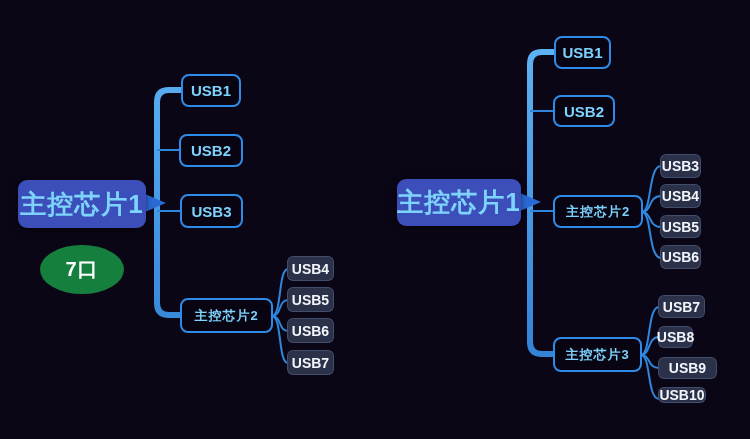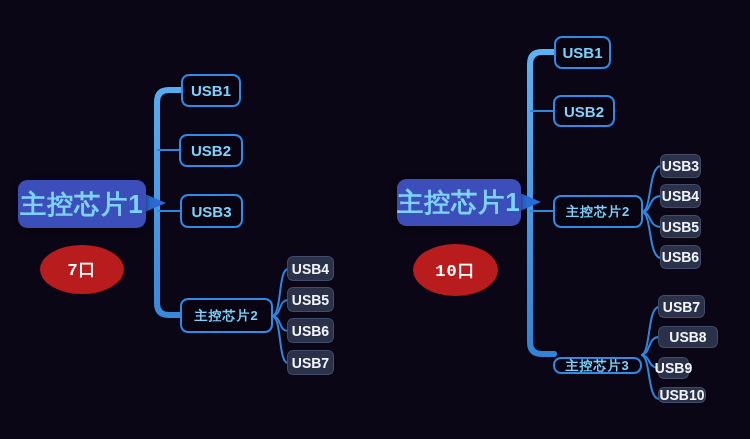--- a/index.html
+++ b/index.html
@@ -21,23 +21,22 @@
     background:#080412;border:2px solid #2e8ce8;border-radius:8px;
     font-weight:600;font-size:15px;
   }
   .bordered.cjk{font-size:13px;letter-spacing:1px;}
   .leaf{
     background:#2a3148;border:1px solid rgba(96,112,150,.45);border-radius:6px;
     font-weight:600;font-size:14px;color:#f2f5fb;
   }
   .badge{
     position:absolute;z-index:2;display:flex;align-items:center;justify-content:center;
-    background:#b91c1c;border-radius:50%;color:#ffffff;font-weight:bold;font-size:17px;
+    background:#15803d;border-radius:50%;color:#ffffff;font-weight:bold;font-size:20px;
     letter-spacing:1px;
-    font-family:Liberation Mono, monospace;
   }
 </style>
 </head>
 <body>
 
 <div id="canvas">
 
   <svg id="connectors" width="750" height="439" viewBox="0 0 750 439">
     <defs>
       <linearGradient id="trunkGrad" gradientUnits="userSpaceOnUse" x1="0" y1="40" x2="0" y2="380">
@@ -83,30 +82,29 @@
   <div class="node bordered" style="left:179px;top:134px;width:64px;height:33px;">USB2</div>
   <div class="node bordered" style="left:180px;top:194px;width:63px;height:34px;">USB3</div>
   <div class="node bordered cjk" style="left:180px;top:298px;width:93px;height:35px;">主控芯片2</div>
 
   <div class="node leaf" style="left:287px;top:256px;width:47px;height:25px;">USB4</div>
   <div class="node leaf" style="left:287px;top:287px;width:47px;height:25px;">USB5</div>
   <div class="node leaf" style="left:287px;top:318px;width:47px;height:25px;">USB6</div>
   <div class="node leaf" style="left:287px;top:350px;width:47px;height:25px;">USB7</div>
 
   <div class="node root" style="left:397px;top:179px;width:124px;height:47px;">主控芯片1</div>
-  <div class="badge" style="left:413px;top:244px;width:85px;height:52px;">10口</div>
 
   <div class="node bordered" style="left:554px;top:36px;width:57px;height:33px;">USB1</div>
   <div class="node bordered" style="left:553px;top:95px;width:62px;height:32px;">USB2</div>
   <div class="node bordered cjk" style="left:553px;top:195px;width:90px;height:33px;">主控芯片2</div>
-  <div class="node bordered cjk" style="left:553px;top:357px;width:89px;height:17px;">主控芯片3</div>
+  <div class="node bordered cjk" style="left:553px;top:337px;width:89px;height:35px;">主控芯片3</div>
 
   <div class="node leaf" style="left:660px;top:154px;width:41px;height:24px;">USB3</div>
   <div class="node leaf" style="left:660px;top:184px;width:41px;height:24px;">USB4</div>
   <div class="node leaf" style="left:660px;top:215px;width:41px;height:23px;">USB5</div>
   <div class="node leaf" style="left:660px;top:245px;width:41px;height:24px;">USB6</div>
 
   <div class="node leaf" style="left:658px;top:295px;width:47px;height:23px;">USB7</div>
-  <div class="node leaf" style="left:658px;top:326px;width:60px;height:22px;">USB8</div>
-  <div class="node leaf" style="left:658px;top:357px;width:31px;height:22px;text-align:right;">USB9</div>
+  <div class="node leaf" style="left:658px;top:326px;width:35px;height:22px;">USB8</div>
+  <div class="node leaf" style="left:658px;top:357px;width:59px;height:22px;text-align:right;">USB9</div>
   <div class="node leaf" style="left:658px;top:387px;width:48px;height:16px;">USB10</div>
 
 </div>
 
 </body></html>

